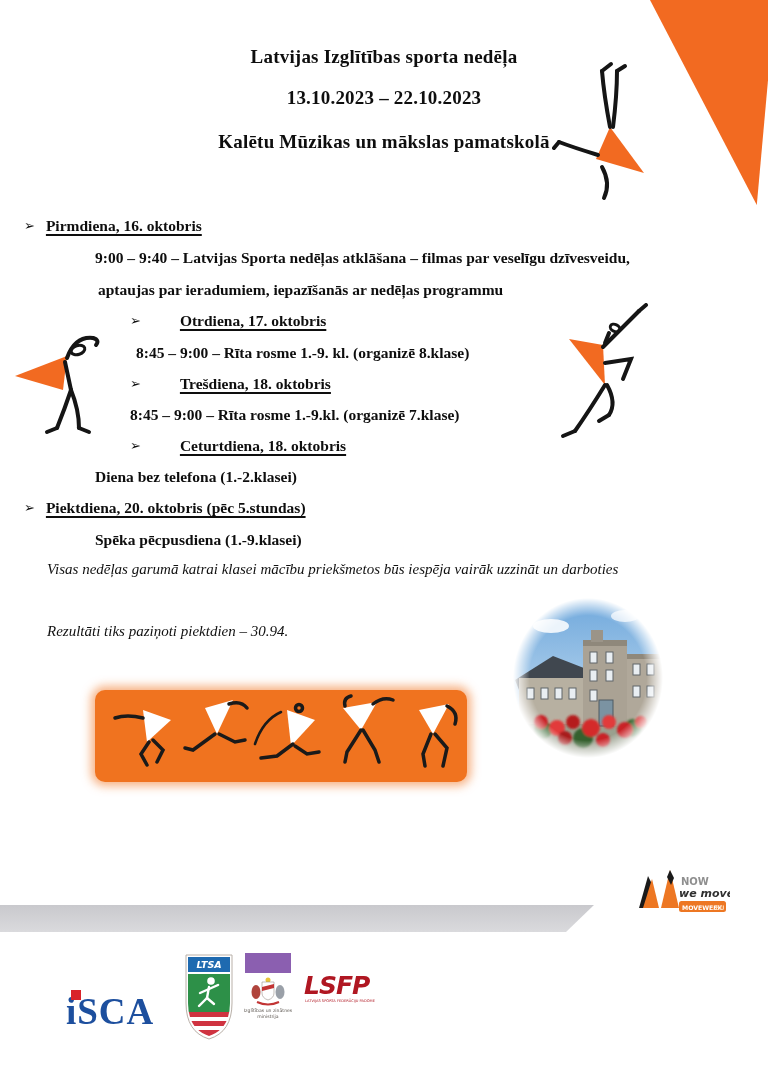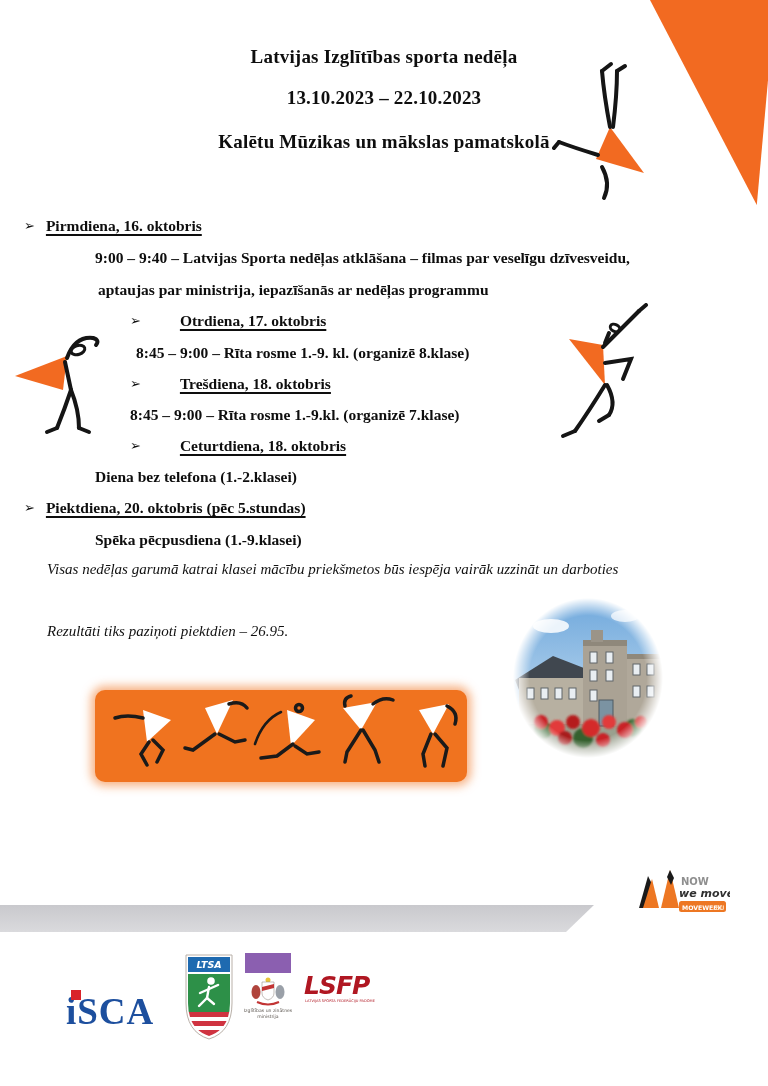--- a/index.html
+++ b/index.html
@@ -65,21 +65,21 @@
 
   <div class="title-line" style="top:46px">Latvijas Izglītības sporta  nedēļa</div>
   <div class="title-line" style="top:87px">13.10.2023 – 22.10.2023</div>
   <div class="title-line" style="top:131px">Kalētu Mūzikas un mākslas pamatskolā</div>
 
   <div class="row l1 heading" style="top:217px">
     <span class="arrow">➢</span><span class="txt">Pirmdiena, 16. oktobris</span></div>
   <div class="row body1" style="top:249px">
     <span class="txt">9:00 – 9:40 – Latvijas Sporta nedēļas atklāšana – filmas par veselīgu dzīvesveidu,</span></div>
   <div class="row body1" style="top:281px;left:50px">
-    <span class="txt">aptaujas par ministrija, iepazīšanās ar nedēļas programmu</span></div>
+    <span class="txt">aptaujas par ieradumiem, iepazīšanās ar nedēļas programmu</span></div>
   <div class="row l2 heading" style="top:312px">
     <span class="arrow">➢</span><span class="txt">Otrdiena, 17. oktobris</span></div>
   <div class="row body2" style="top:344px;left:136px">
     <span class="txt">8:45 – 9:00 – Rīta rosme 1.-9. kl. (organizē 8.klase)</span></div>
   <div class="row l2 heading" style="top:375px">
     <span class="arrow">➢</span><span class="txt">Trešdiena, 18. oktobris</span></div>
   <div class="row body2" style="top:406px">
     <span class="txt">8:45 – 9:00 – Rīta rosme 1.-9.kl. (organizē 7.klase)</span></div>
   <div class="row l2 heading" style="top:437px">
     <span class="arrow">➢</span><span class="txt">Ceturtdiena, 18. oktobris</span></div>
@@ -113,21 +113,21 @@
       <path d="M52,60 L78,56 L70,76"></path>
       <path d="M52,82 Q36,108 22,128"></path>
         <path d="M22,128 L10,133"></path>
       <path d="M54,82 Q64,100 56,112"></path>
         <path d="M56,112 L46,118"></path>
     </g>
     <ellipse cx="62" cy="25" rx="5" ry="3.5" fill="none" stroke="#151515" stroke-width="3" transform="rotate(25 62 25)"></ellipse>
   </svg>
 
   <div class="note-line" style="top:561px">Visas nedēļas garumā katrai klasei mācību priekšmetos būs iespēja vairāk uzzināt un darboties</div>
-  <div class="note-line" style="top:623px">Rezultāti tiks paziņoti piektdien – 26.95.</div>
+  <div class="note-line" style="top:623px">Rezultāti tiks paziņoti piektdien – 30.94.</div>
 
   <svg class="fig" style="left:513px;top:598px" width="150" height="160" viewBox="0 0 150 160">
     <defs>
       <radialGradient id="pgm" cx="50%" cy="50%" r="50%">
         <stop offset="0%" stop-color="#fff"></stop>
           <stop offset="78%" stop-color="#fff"></stop>
         <stop offset="100%" stop-color="#fff" stop-opacity="0"></stop>
       </radialGradient>
       <mask id="pmask">
           <rect width="150" height="160" fill="url(#pgm)"></rect>

